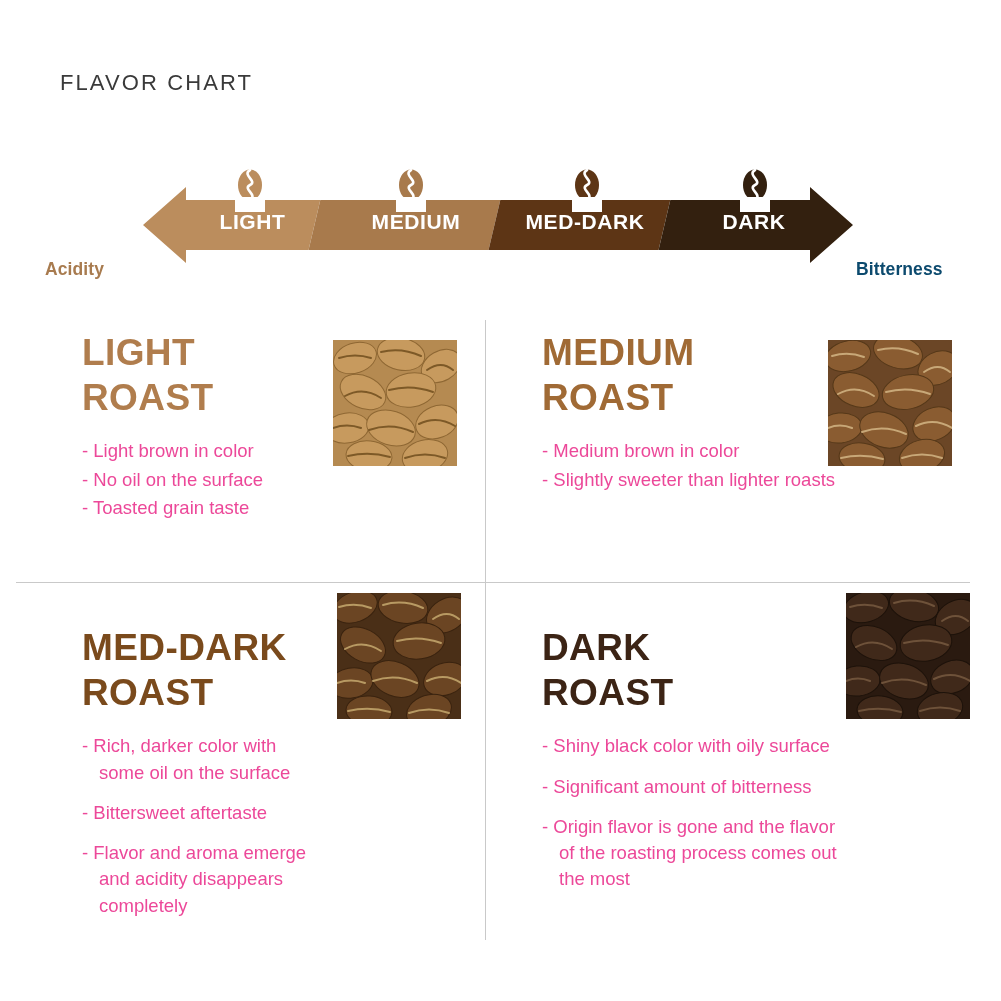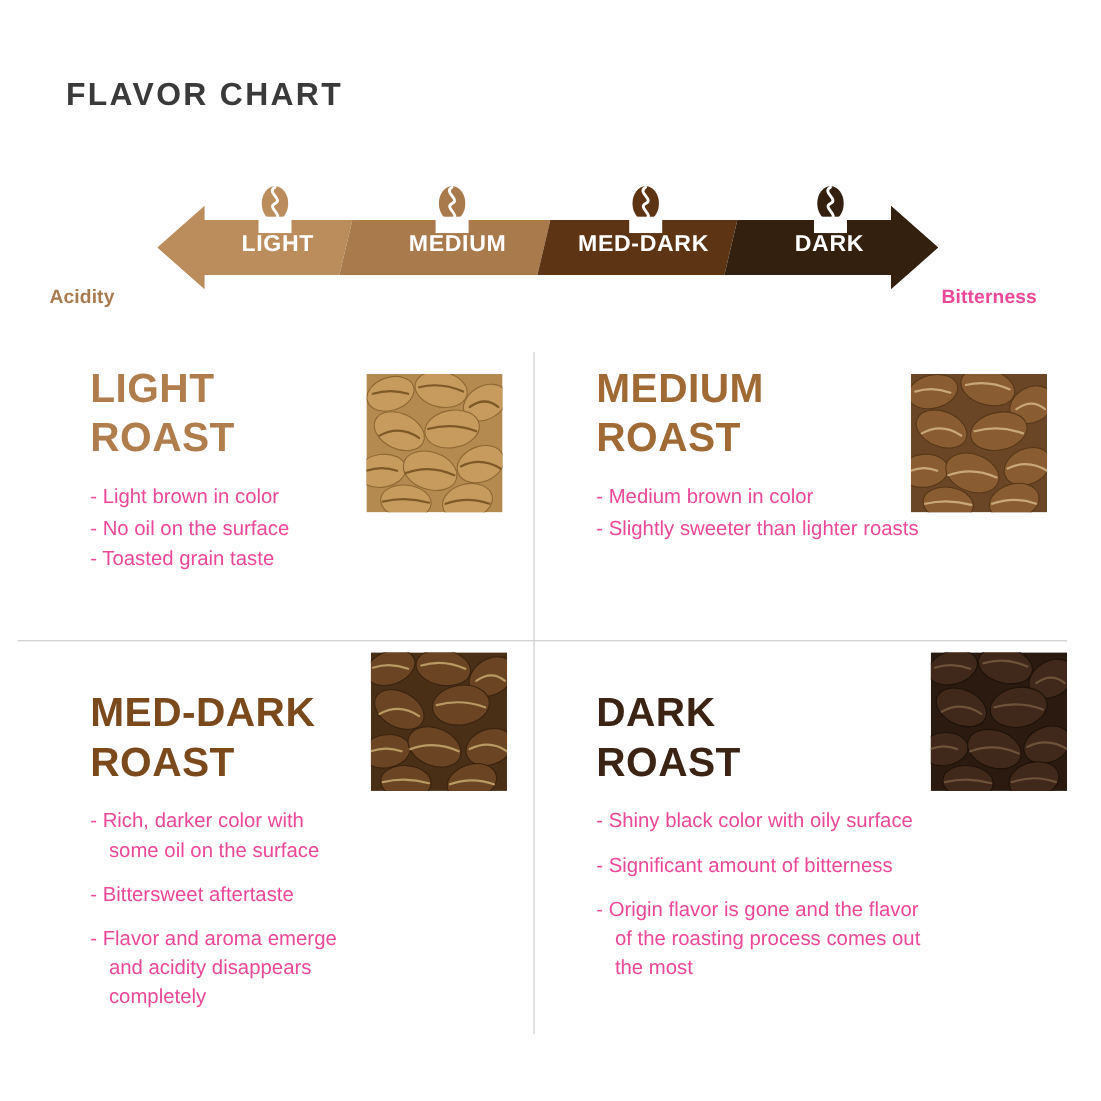--- a/index.html
+++ b/index.html
@@ -16,24 +16,24 @@
     width: 1001px;
     height: 1001px;
     background: #ffffff;
   }
 
   
   .page-title {
     position: absolute;
     left: 60px;
     top: 70px;
-    font-size: 29px;
+    font-size: 22px;
     letter-spacing: 2.1px;
     color: #3a3a3a;
-    font-weight: 700;
+    font-weight: 400;
     white-space: nowrap;
   }
 
   
   .scale-band {
     position: absolute;
     left: 0;
     top: 160px;
     width: 1001px;
     height: 115px;
@@ -42,21 +42,21 @@
 
   .axis-label {
     position: absolute;
     font-size: 17.5px;
     font-weight: 700;
     white-space: nowrap;
     letter-spacing: 0.1px;
     margin-top: 48px;
   }
   .axis-label.acidity { left: 45px; top: 211px; color: #a87b4f; }
-  .axis-label.bitterness { left: 856px; top: 211px; color: #ec4899; }
+  .axis-label.bitterness { left: 856px; top: 211px; color: #0c4a6e; }
 
   .seg-label {
     position: absolute;
     font-size: 21px;
     font-weight: 700;
     color: #ffffff;
     letter-spacing: 0.6px;
     white-space: nowrap;
     text-align: center;
     top: 210px;

